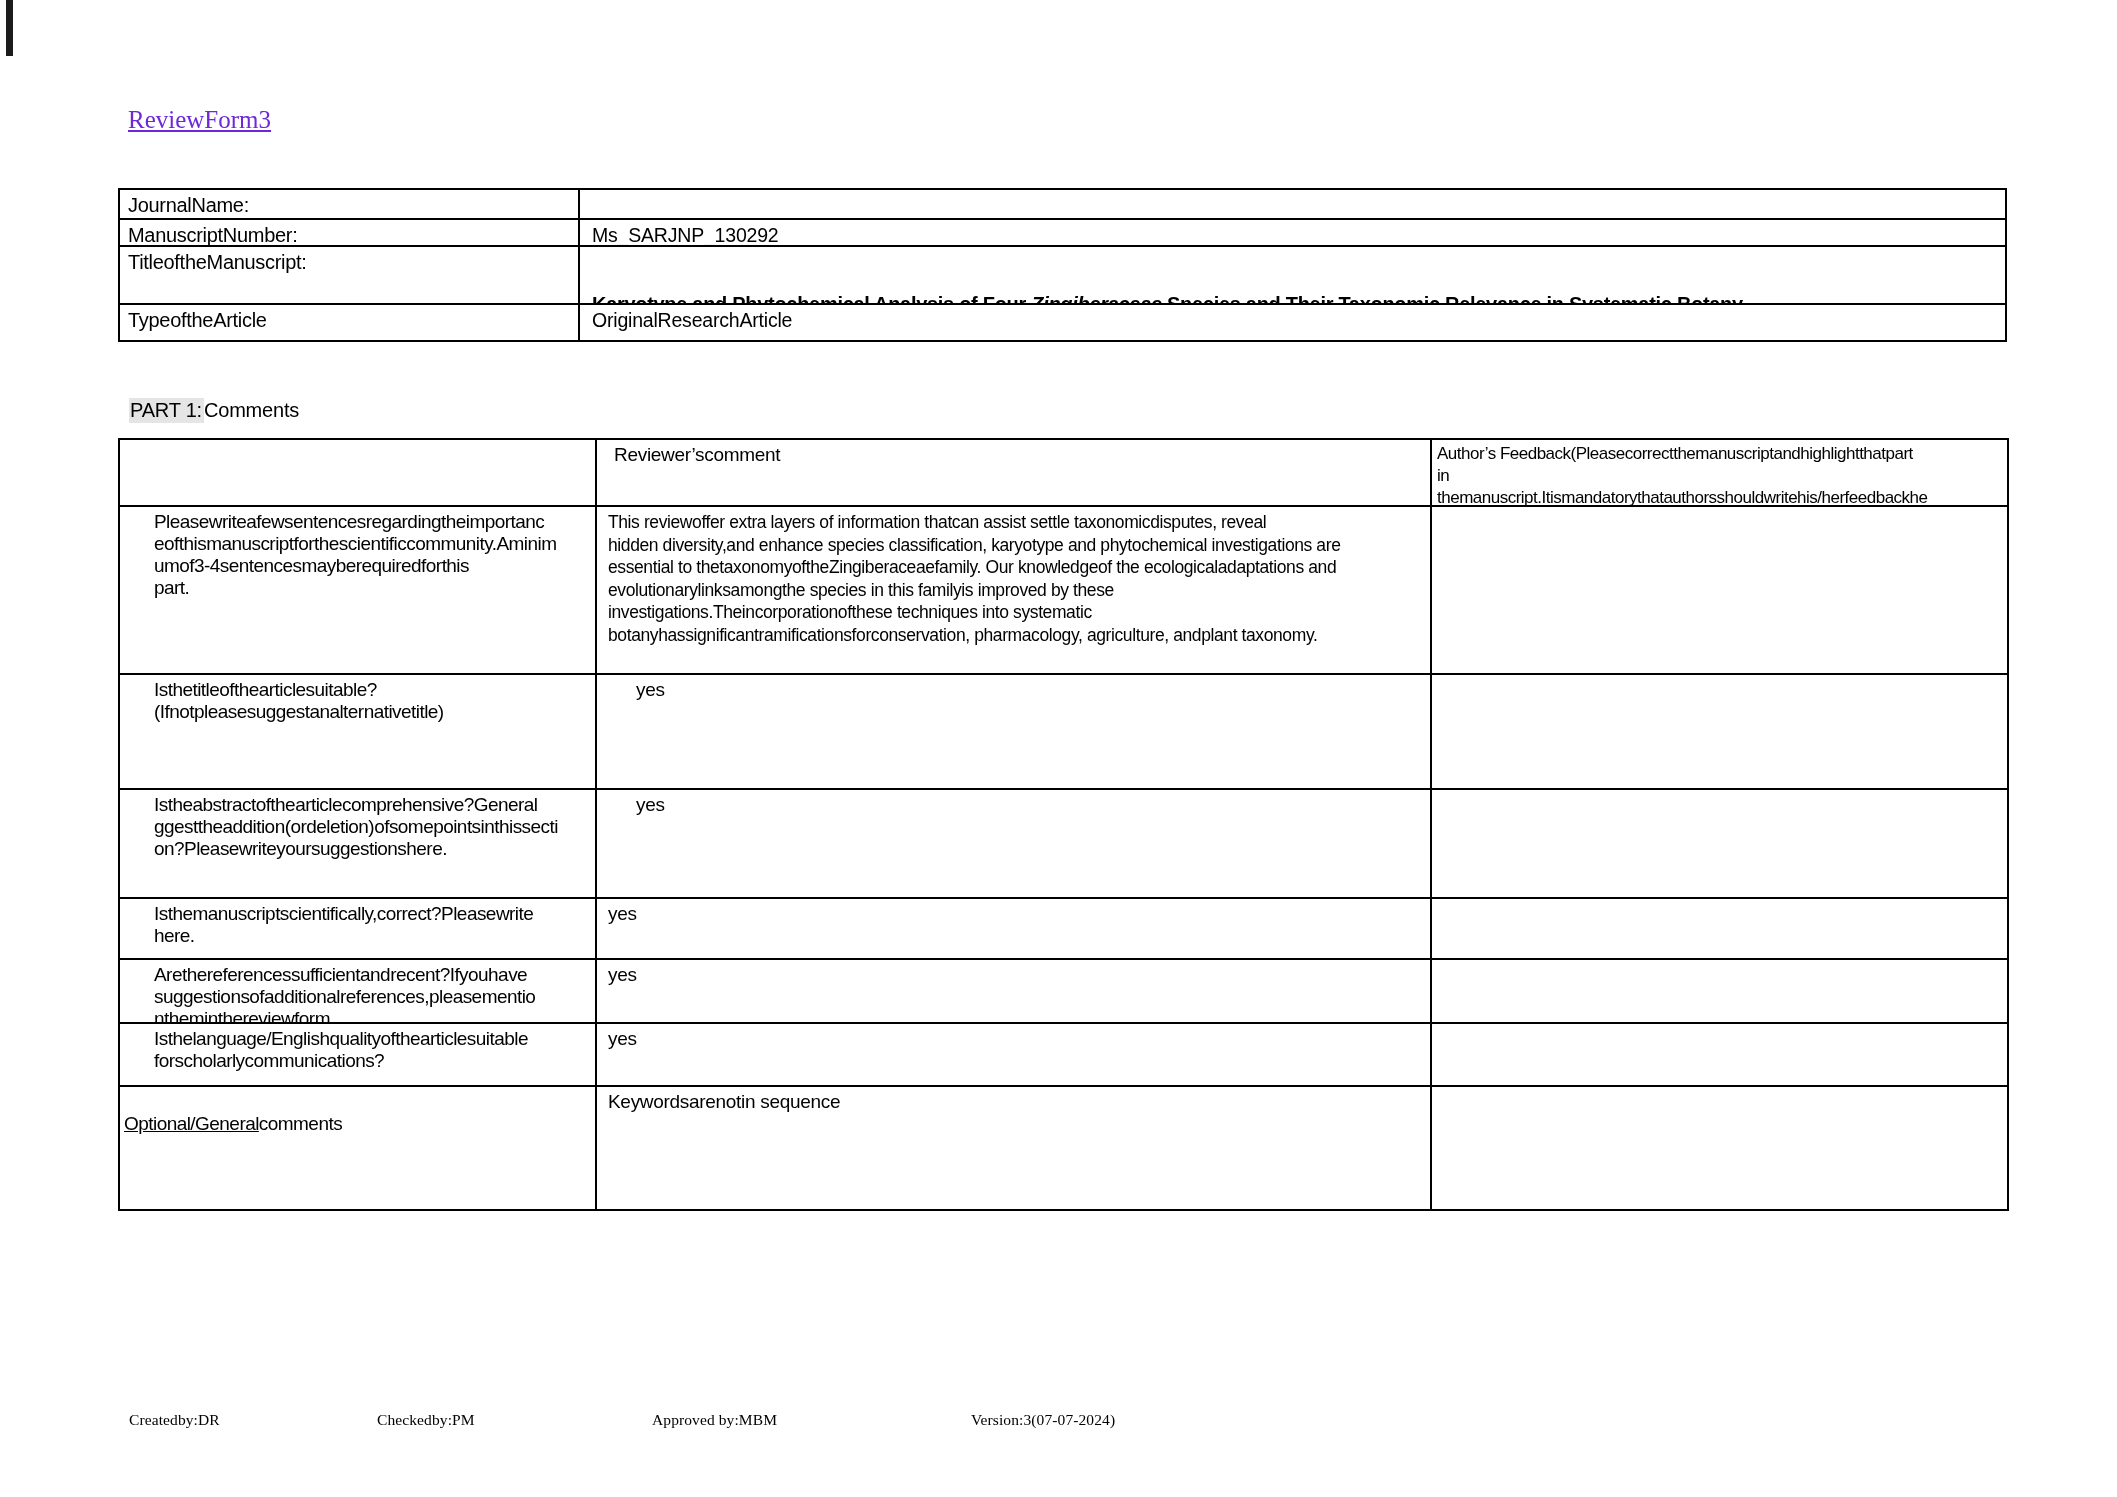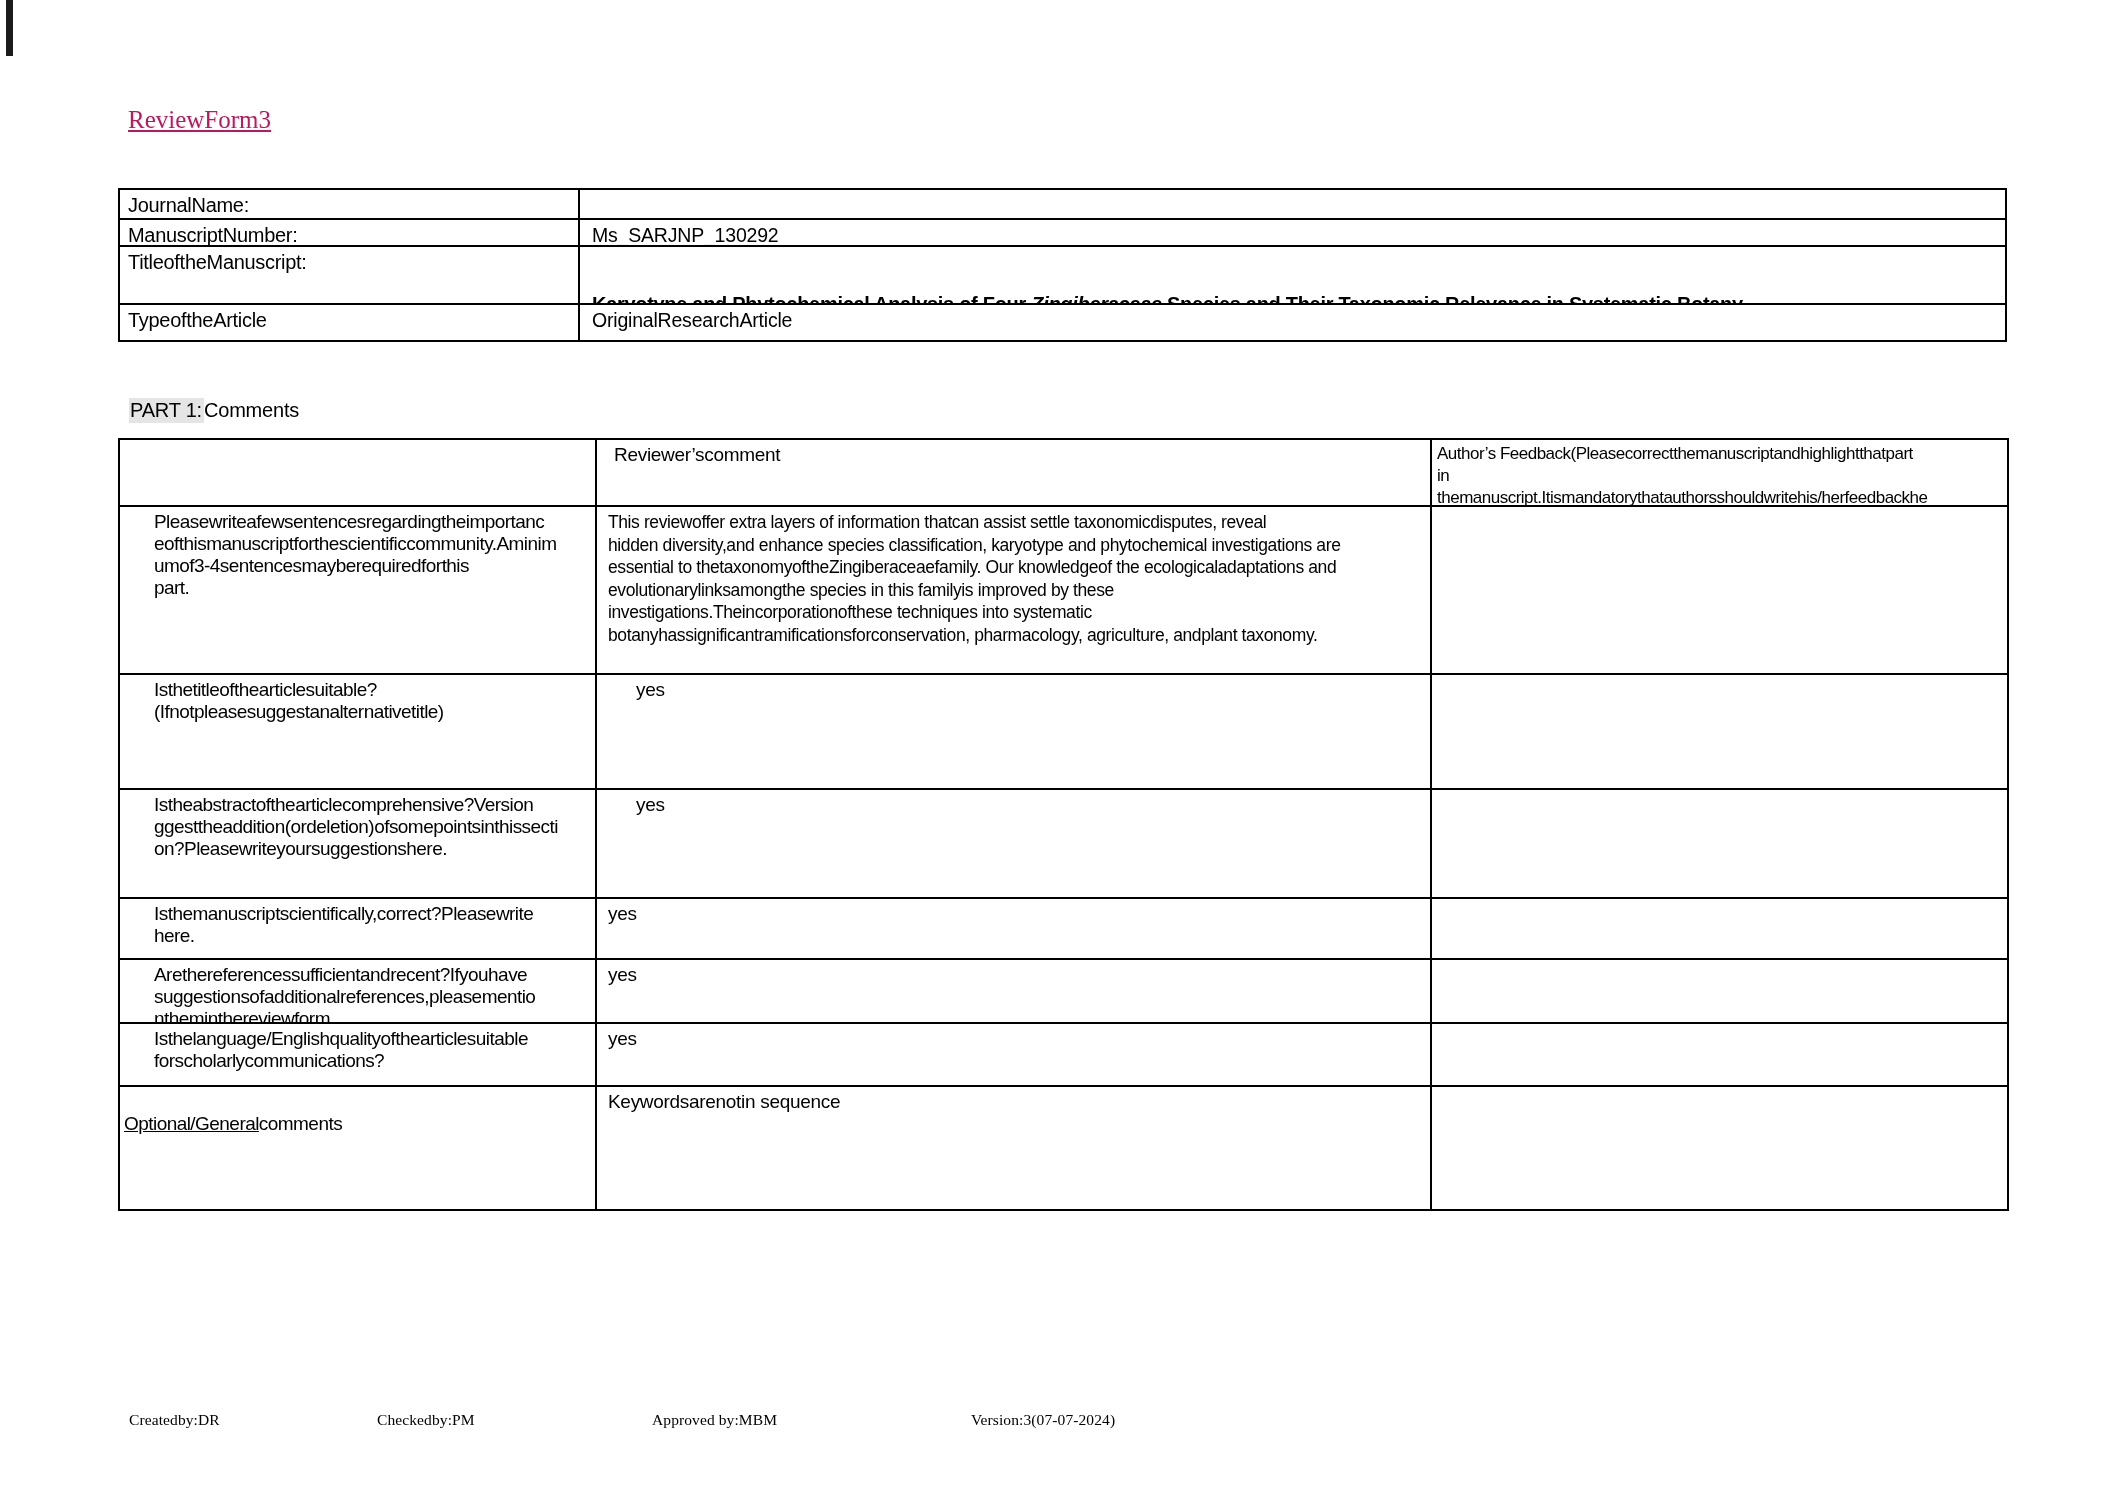--- a/index.html
+++ b/index.html
@@ -15,21 +15,21 @@
     background: #fff;
     overflow: hidden;
   }
   .edge-mark {
     position: absolute; left: 6px; top: 0; width: 7px; height: 56px;
     background: #1c1c1c;
   }
   .heading {
     position: absolute; left: 128px; top: 106px;
     font-family: "Liberation Serif", serif;
-    font-size: 25px; color: #be185d; text-decoration: underline;
+    font-size: 25px; color: #6d28d9; text-decoration: underline;
     cursor: pointer;
     text-align: center;
   }
   
   .grid-table {
     position: absolute;
     display: grid;
     border: 2px solid #000;
   }
   .info-table {
@@ -151,21 +151,21 @@
 evolutionarylinksamongthe species in this familyis improved by these
 investigations.Theincorporationofthese techniques into systematic
 botanyhassignificantramificationsforconservation, pharmacology, agriculture, andplant taxonomy.</div>
     <div class="cell fcell last-col"></div>
 
     <div class="cell qcell">Isthetitleofthearticlesuitable?
 (Ifnotpleasesuggestanalternativetitle)</div>
     <div class="cell ccell ans ans-indent">yes</div>
     <div class="cell fcell last-col"></div>
 
-    <div class="cell qcell">Istheabstractofthearticlecomprehensive?Version
+    <div class="cell qcell">Istheabstractofthearticlecomprehensive?General
 ggesttheaddition(ordeletion)ofsomepointsinthissecti
 on?Pleasewriteyoursuggestionshere.</div>
     <div class="cell ccell ans ans-indent">yes</div>
     <div class="cell fcell last-col"></div>
 
     <div class="cell qcell">Isthemanuscriptscientifically,correct?Pleasewrite
 here.</div>
     <div class="cell ccell ans">yes</div>
     <div class="cell fcell last-col"></div>
 

